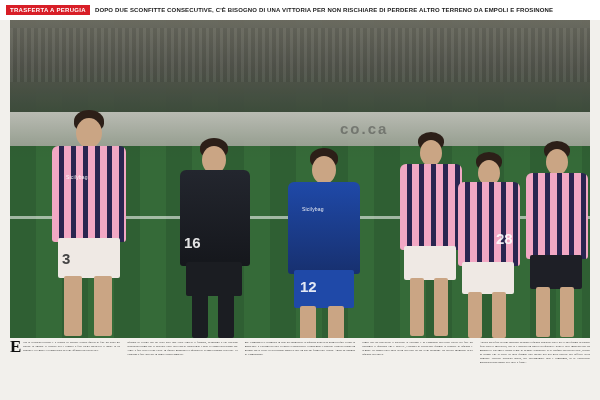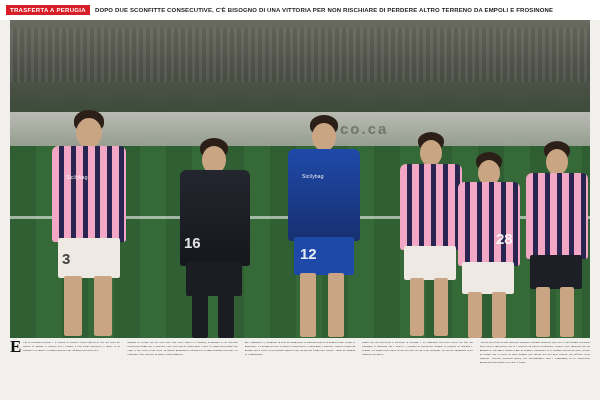--- a/index.html
+++ b/index.html
@@ -254,21 +254,21 @@
     <div class="player" style="left:160px;width:88px;height:230px;">
       <div class="p-hair" style="left:30px;top:30px;width:28px;height:20px;"></div>
       <div class="p-head" style="left:32px;top:38px;width:24px;height:28px;"></div>
       <div class="p-body kit-dark" style="left:10px;top:62px;width:70px;height:96px;"></div>
       <div class="p-num" style="left:14px;top:126px;">16</div>
       <div class="p-short" style="left:16px;top:154px;width:56px;height:34px;background:#1b1d22;"></div>
       <div class="p-leg" style="left:22px;top:186px;width:16px;height:44px;background:#1b1d22;"></div>
       <div class="p-leg" style="left:48px;top:186px;width:16px;height:44px;background:#1b1d22;"></div>
     </div>
 
-    <div class="player" style="left:268px;width:92px;height:225px;">
+    <div class="player" style="left:268px;width:92px;height:192px;">
       <div class="p-hair" style="left:32px;top:2px;width:28px;height:20px;"></div>
       <div class="p-head" style="left:34px;top:10px;width:24px;height:28px;"></div>
       <div class="p-body kit-blue" style="left:10px;top:36px;width:72px;height:92px;"></div>
       <div class="sponsor" style="left:24px;top:60px;">Sicilybag</div>
       <div class="p-short" style="left:16px;top:124px;width:60px;height:38px;background:#1f49a8;"></div>
       <div class="p-num" style="left:22px;top:132px;">12</div>
       <div class="p-leg" style="left:22px;top:160px;width:16px;height:64px;background:#caa584;"></div>
       <div class="p-leg" style="left:50px;top:160px;width:16px;height:64px;background:#caa584;"></div>
     </div>
 

